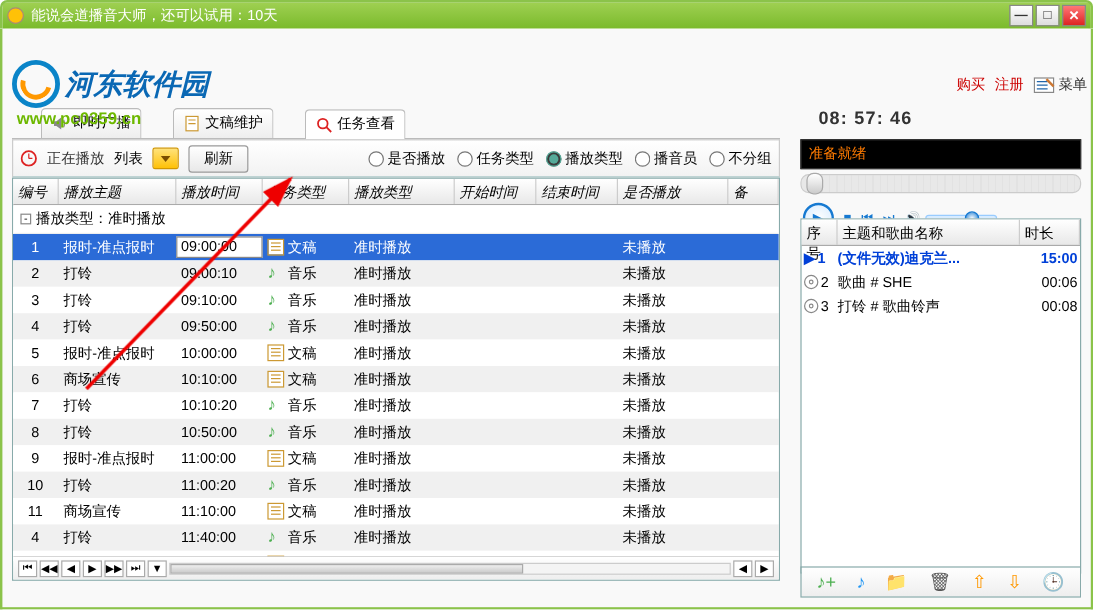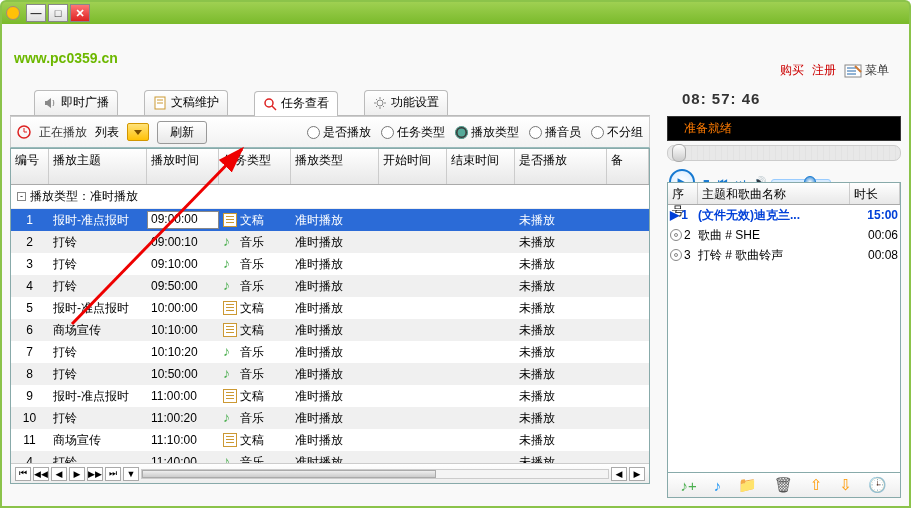--- a/index.html
+++ b/index.html
@@ -18,21 +18,21 @@
 .watermark .logo { display:flex; align-items:center; gap:4px;}
 .watermark .logo-icon { width:40px; height:40px; border:4px solid #0a84c8; border-radius:50%; position:relative; }
 .watermark .logo-icon::before { content:""; position:absolute; inset:3px; border:4px solid #ff9800; border-radius:50%; border-top-color:transparent; border-right-color:transparent; transform:rotate(-30deg);}
 .watermark .logo-text { font-size: 24px; font-weight: bold; color: #0a68b4; font-style: italic; }
 .watermark .logo-url { color: #6db800; font-size: 14px; font-family: Arial; font-weight:bold; margin-left:4px; }
 
 
 .winframe { border: 2px solid #8bc34a; border-top: none; height: 484px; background: #f9f9f9; position: relative; }
 
 
-.topbar { position:absolute; right:20px; top:38px; display:flex; gap:8px; align-items:center; }
+.topbar { position:absolute; right:3px; top:38px; display:flex; gap:8px; align-items:center; }
 .topbar a { color:#c00; cursor:pointer; }
 .topbar .menu-btn { display:flex; align-items:center; gap:3px; cursor:pointer; color:#333;}
 .topbar .menu-btn svg { width:18px; height:14px;}
 
 
 .tabs { position:absolute; top:66px; left:8px; display:flex; gap:2px; border-bottom:1px solid #bbb; width:640px;}
 .tab { display:flex; align-items:center; gap:4px; padding:3px 8px 4px; border:1px solid #bbb; border-bottom:none; border-radius:4px 4px 0 0; background: linear-gradient(#fff,#eee); cursor:pointer;margin-left:24px; }
 .tab.active { background:#fff; position:relative; top:1px; }
 .tab svg,.tab .ico { width:14px; height:14px; }
 
@@ -45,21 +45,21 @@
 .toolbar .nowplay { color:#333; }
 .toolbar .dropdown { width:22px; height:18px; background:linear-gradient(#ffe27a,#ffc107); border:1px solid #d29700; border-radius:2px; display:flex; align-items:center; justify-content:center; cursor:pointer;}
 .toolbar .dropdown::after{content:"";border:4px solid transparent;border-top:5px solid #7a4e00;margin-top:4px;}
 .toolbar .refresh { padding:2px 12px; border:1px solid #999; border-radius:3px; background:linear-gradient(#fff,#e8e8e8); cursor:pointer;}
 .toolbar .radios { margin-left:auto; display:flex; gap:10px; align-items:center;}
 .toolbar .radios label { display:flex; align-items:center; gap:3px; cursor:pointer;}
 .toolbar .radios input { accent-color:#5a9; }
 
 
 .tablewrap { position:absolute; top:124px; left:8px; width:640px; height:336px; border:1px solid #8aa; background:#fff; overflow:hidden;}
-.thead { display:flex; background:linear-gradient(#fff,#e8e8e8); border-bottom:1px solid #aaa; height:36px;}
+.thead { display:flex; background:linear-gradient(#fff,#e8e8e8); border-bottom:1px solid #aaa; height:22px;font-style:italic;}
 .thead .th { border-right:1px solid #ccc; padding:3px 4px; white-space:nowrap; overflow:hidden;}
 .th-idx{width:38px} .th-subj{width:98px} .th-time{width:72px} .th-ttype{width:72px} .th-ptype{width:88px} .th-start{width:68px} .th-end{width:68px} .th-isplay{width:92px} .th-rem{flex:1}
 .grp { padding:3px 6px; background:#fff; border-bottom:1px solid #eee; display:flex; align-items:center; gap:4px;}
 .grp .minus{width:9px;height:9px;border:1px solid #888;display:inline-flex;align-items:center;justify-content:center;font-size:9px;line-height:7px;}
 .tbody { overflow-y:scroll; height:272px;}
 .row { display:flex; height:22px; align-items:center;}
 .row:nth-child(odd){background:#fff;}
 .row:nth-child(even){background:#f0f0f0;}
 .row.selected{background:#2b6bd7;color:#fff;}
 .row .td{padding:0 4px;border-right:1px solid transparent;white-space:nowrap;overflow:hidden}
@@ -71,21 +71,21 @@
 .type-ico.music{color:#4caf50;font-size:14px;line-height:12px;}
 
 
 .tfooter{position:absolute;bottom:0;left:0;right:0;height:20px;background:linear-gradient(#fff,#eee);border-top:1px solid #ccc;display:flex;align-items:center;padding:0 4px;gap:2px;}
 .tfooter .navbtn{width:16px;height:14px;border:1px solid #aaa;background:#fff;display:flex;align-items:center;justify-content:center;font-size:9px;cursor:pointer;}
 .tfooter .hscroll{flex:1;height:10px;border:1px solid #ccc;background:#f4f4f4;position:relative;}
 .tfooter .hscroll .thumb{position:absolute;left:0;width:63%;height:100%;background:linear-gradient(#eee,#ccc);border:1px solid #aaa;}
 
 
 .player{position:absolute;right:8px;top:92px;width:234px;}
-.player .nowbar{background:#000;color:#ff7b00;padding:3px 16px;border:1px solid #333;}
+.player .nowbar{background:#000;color:#ff7b00;padding:3px 6px;border:1px solid #333;}
 .player .seek{height:16px;margin:4px 0;position:relative;background:repeating-linear-gradient(90deg,#e8e8e8 0 5px,#e2e2e2 5px 6px);border-radius:7px;border:1px solid #ccc;}
 .player .seek .knob{position:absolute;left:4px;top:-2px;width:14px;height:18px;border-radius:6px;background:linear-gradient(#fff,#ccc);border:1px solid #aaa;}
 .player .controls{display:flex;align-items:center;gap:8px;padding:4px 2px;}
 .pbtn{width:26px;height:26px;border-radius:50%;border:2px solid #1679d1;display:flex;align-items:center;justify-content:center;color:#1679d1;cursor:pointer;background:radial-gradient(#fff,#d8ecff);}
 .sbtn{color:#1679d1;cursor:pointer;font-size:11px;}
 .vol{display:flex;align-items:center;gap:4px;}
 .volbar{width:60px;height:6px;background:#d8ecff;border:1px solid #9cf;border-radius:3px;position:relative;}
 .volbar .vknob{position:absolute;right:14px;top:-4px;width:12px;height:12px;border-radius:50%;background:radial-gradient(#fff,#1679d1);border:1px solid #1679d1;}
 
 
@@ -112,30 +112,35 @@
 
 .tbody::-webkit-scrollbar{width:16px}
 .tbody::-webkit-scrollbar-track{background:#f0f0f0;border-left:1px solid #ccc;}
 .tbody::-webkit-scrollbar-thumb{background:linear-gradient(#eee,#ccc);border:1px solid #aaa;}
 </style>
 </head>
 <body>
 
 <div class="titlebar">
   <span class="app-icon"></span>
+  <span class="title-text">能说会道播音大师，还可以试用：10天</span>
   <div class="winbtns">
     <div class="winbtn">—</div>
     <div class="winbtn">□</div>
     <div class="winbtn close">✕</div>
   </div>
 </div>
 
 <div class="winframe">
 
   <div class="watermark">
+    <div class="logo">
+      <div class="logo-icon"></div>
+      <span class="logo-text">河东软件园</span>
+    </div>
     <div class="logo-url">www.pc0359.cn</div>
   </div>
 
   <div class="topbar">
     <a>购买</a>
     <a>注册</a>
     <div class="menu-btn">
       <svg viewBox="0 0 18 14">
           <rect x="1" y="1" width="16" height="12" fill="#fff" stroke="#888"></rect>
           <line x1="3" y1="4" x2="12" y2="4" stroke="#26a"></line>
@@ -162,27 +167,20 @@
             <line x1="4" y1="7" x2="10" y2="7" stroke="#c93"></line>
           </svg></span>
         <span>文稿维护</span>
       </div>
       <div class="tab active">
         <span class="ico"><svg viewBox="0 0 14 14">
             <circle cx="6" cy="6" r="4" fill="none" stroke="#d22" stroke-width="1.5"></circle>
             <line x1="9" y1="9" x2="13" y2="13" stroke="#d22" stroke-width="1.5"></line>
           </svg></span>
         <span>任务查看</span>
-      </div>
-      <div class="tab">
-        <span class="ico"><svg viewBox="0 0 14 14">
-            <circle cx="7" cy="7" r="3" fill="none" stroke="#888"></circle>
-            <path d="M7 1v2M7 11v2M1 7h2M11 7h2M3 3l1 1M10 10l1 1M11 3l-1 1M4 10l-1 1" stroke="#888"></path>
-          </svg></span>
-        <span>功能设置</span>
       </div>
     </div>
 
   <div class="clock">08: 57: 46</div>
 
   <div class="toolbar">
     <svg class="icon-clock" viewBox="0 0 14 14">
         <circle cx="7" cy="7" r="6" fill="none" stroke="#d22" stroke-width="1.5"></circle>
         <line x1="7" y1="7" x2="7" y2="3" stroke="#d22"></line>
         <line x1="7" y1="7" x2="10" y2="7" stroke="#d22"></line>

